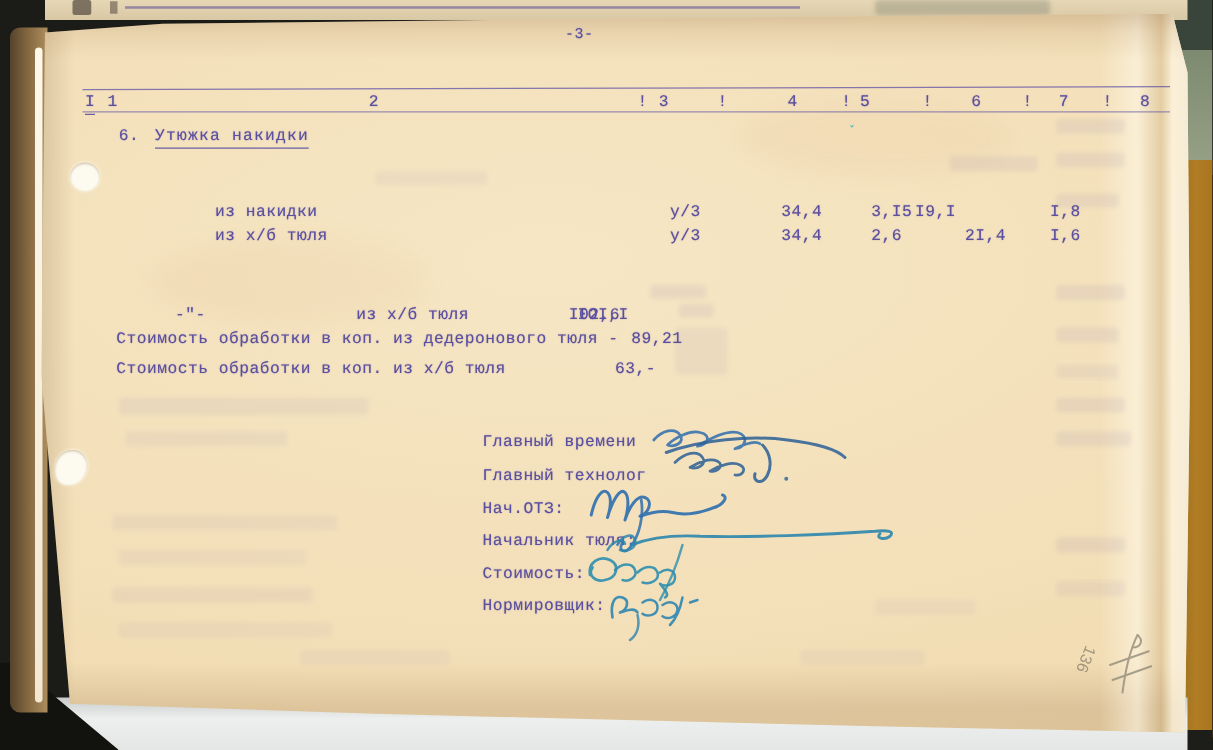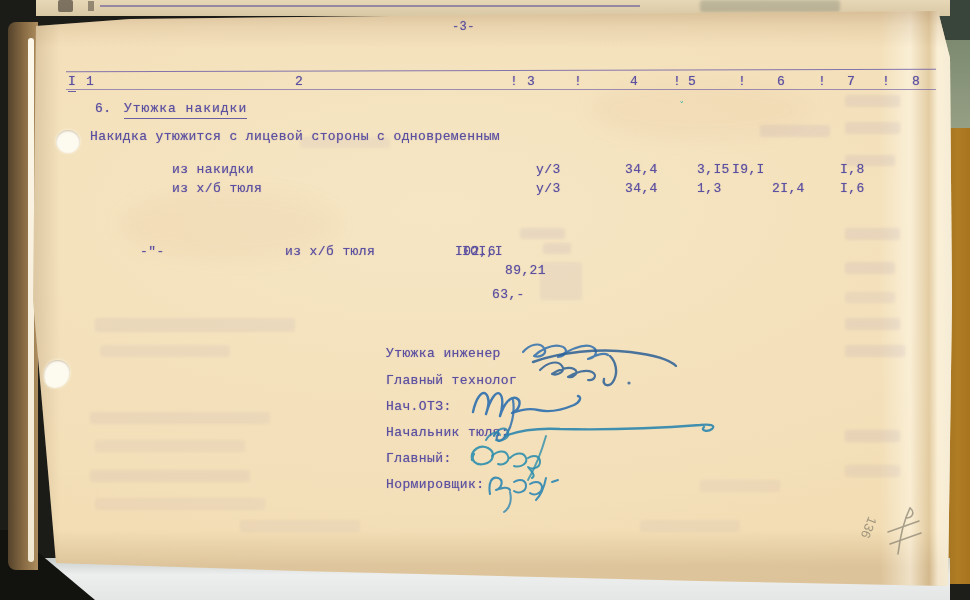--- a/index.html
+++ b/index.html
@@ -125,51 +125,52 @@
   <div class="tw" style="left:818px;top:74px">!</div>
   <div class="tw" style="left:847px;top:74px">7</div>
   <div class="tw" style="left:882px;top:74px">!</div>
   <div class="tw" style="left:912px;top:74px">8</div>
 
   <div class="tw" style="left:95px;top:101px">6.</div>
   <div class="tw uline" style="left:124px;top:101px;letter-spacing:1px">Утюжка накидки</div>
 
   <div class="cyan-tick" style="left:680px;top:100px">ˇ</div>
 
-  <div class="tw" style="left:90px;top:129px">Накидка утюжится с лицевой стороны с одновременным</div>
 
   <div class="tw" style="left:172px;top:162px">из накидки</div>
   <div class="tw" style="left:536px;top:162px">у/3</div>
   <div class="tw" style="left:625px;top:162px">34,4</div>
   <div class="tw" style="left:697px;top:162px">3,I5</div>
   <div class="tw" style="left:732px;top:162px">I9,I</div>
   <div class="tw" style="left:840px;top:162px">I,8</div>
 
   <div class="tw" style="left:172px;top:181px">из х/б тюля</div>
   <div class="tw" style="left:536px;top:181px">у/3</div>
   <div class="tw" style="left:625px;top:181px">34,4</div>
-  <div class="tw" style="left:697px;top:181px">1,3</div>
+  <div class="tw" style="left:697px;top:181px">2,6</div>
   <div class="tw" style="left:772px;top:181px">2I,4</div>
   <div class="tw" style="left:840px;top:181px">I,6</div>
 
   <div class="tw" style="left:455px;top:244px">I02,6</div>
 
   <div class="tw" style="left:140px;top:244px">-"-</div>
   <div class="tw" style="left:285px;top:244px">из х/б тюля</div>
   <div class="tw" style="left:462px;top:244px">IOI,I</div>
 
+  <div class="tw" style="left:93px;top:263px">Стоимость обработки в коп. из дедеронового тюля -</div>
   <div class="tw" style="left:505px;top:263px">89,21</div>
 
+  <div class="tw" style="left:93px;top:287px">Стоимость обработки в коп. из х/б тюля</div>
   <div class="tw" style="left:492px;top:287px">63,-</div>
 
-  <div class="tw" style="left:386px;top:346px">Утюжка инженер</div>
+  <div class="tw" style="left:386px;top:346px">Главный времени</div>
   <div class="tw" style="left:386px;top:373px">Главный технолог</div>
   <div class="tw" style="left:386px;top:399px">Нач.ОТЗ:</div>
   <div class="tw" style="left:386px;top:425px">Начальник тюля:</div>
-  <div class="tw" style="left:386px;top:451px">Главный:</div>
+  <div class="tw" style="left:386px;top:451px">Стоимость:</div>
   <div class="tw" style="left:386px;top:477px">Нормировщик:</div>
 
   <svg class="sig-svg" viewBox="0 0 970 600">
     <g fill="none" stroke-linecap="round" stroke-linejoin="round">
 
       <path d="M523,352 C530,344 540,342 544,348 C548,354 540,358 534,356 C540,350 552,344 560,346 C570,348 566,356 558,357 C566,352 580,344 590,346 C600,349 596,358 588,359 C596,355 604,352 608,355" stroke="#3a74ae" stroke-width="2.2" opacity=".9"></path>
 
       <path d="M533,362 C560,352 600,348 630,352 C655,355 670,360 676,366" stroke="#2b5f96" stroke-width="2.4" opacity=".85"></path>
       <path d="M540,370 C548,362 558,360 562,366 C566,371 558,376 552,374 C558,370 568,366 574,369 C580,372 574,378 568,377 C576,372 586,369 592,372 C598,375 594,381 588,380" stroke="#2b5f96" stroke-width="2.2" opacity=".85"></path>
       <path d="M610,356 C616,362 618,372 614,380 C610,388 602,386 604,379" stroke="#2b5f96" stroke-width="2.4" opacity=".85"></path>

